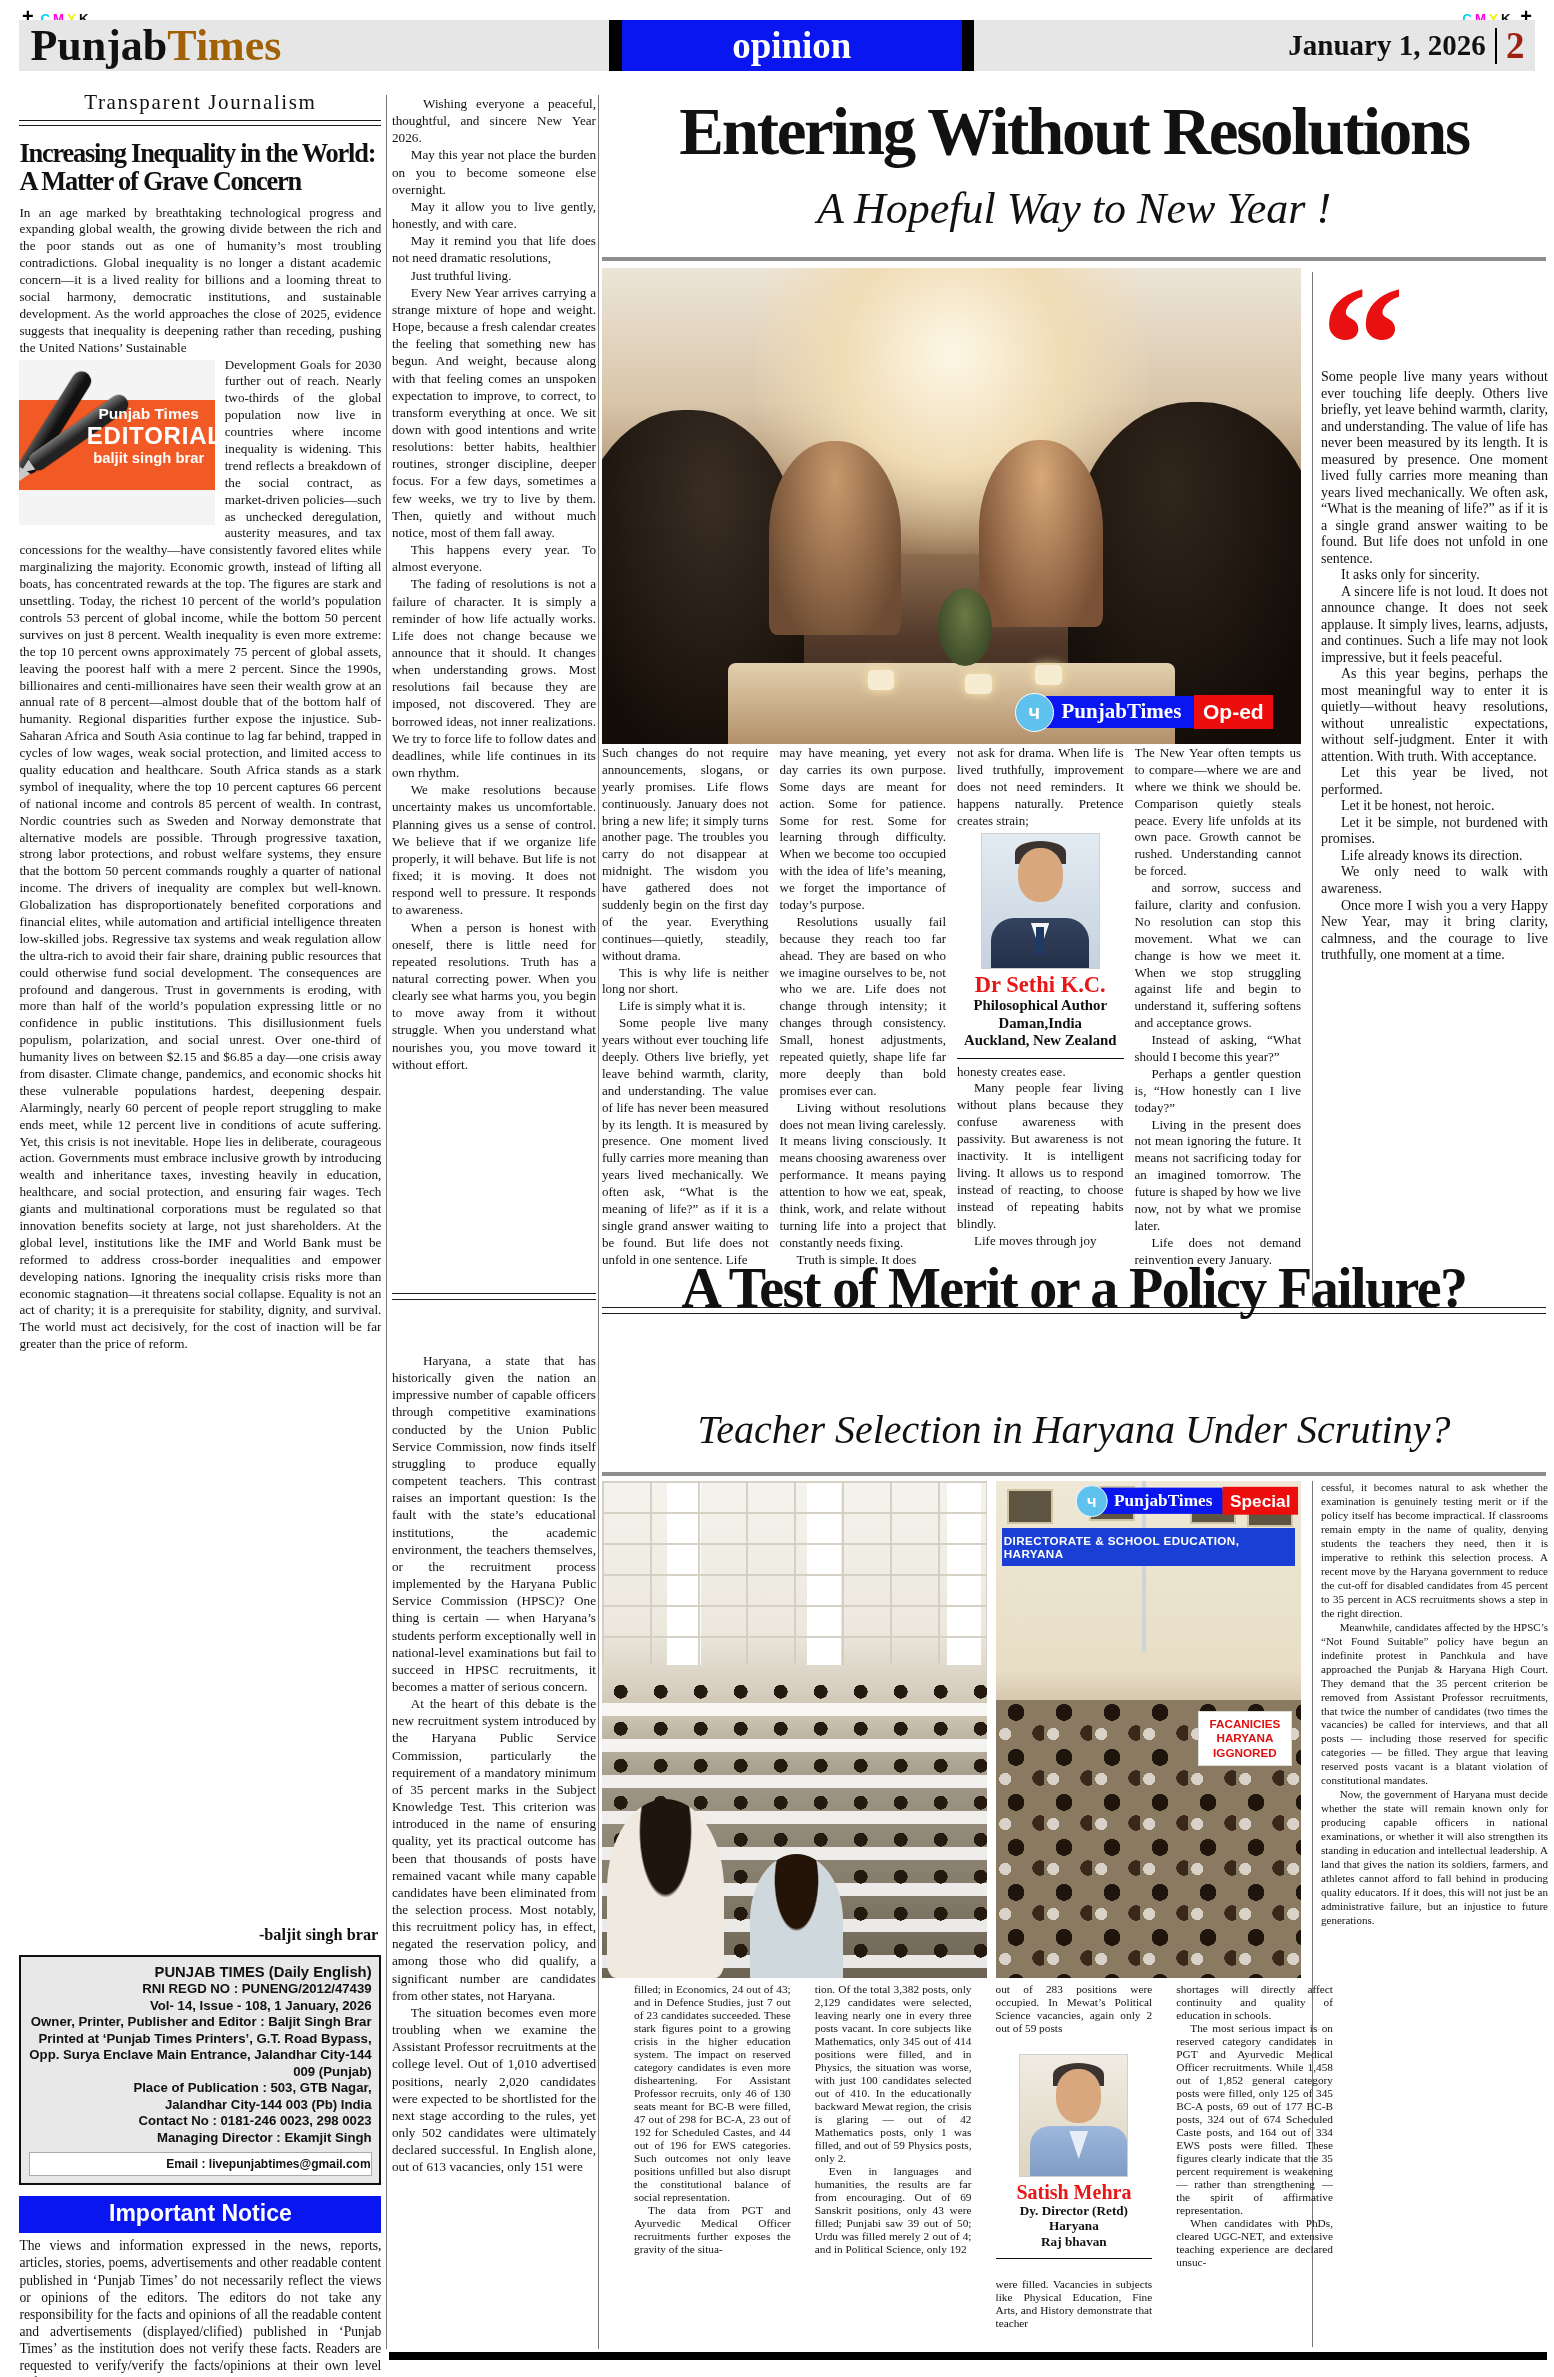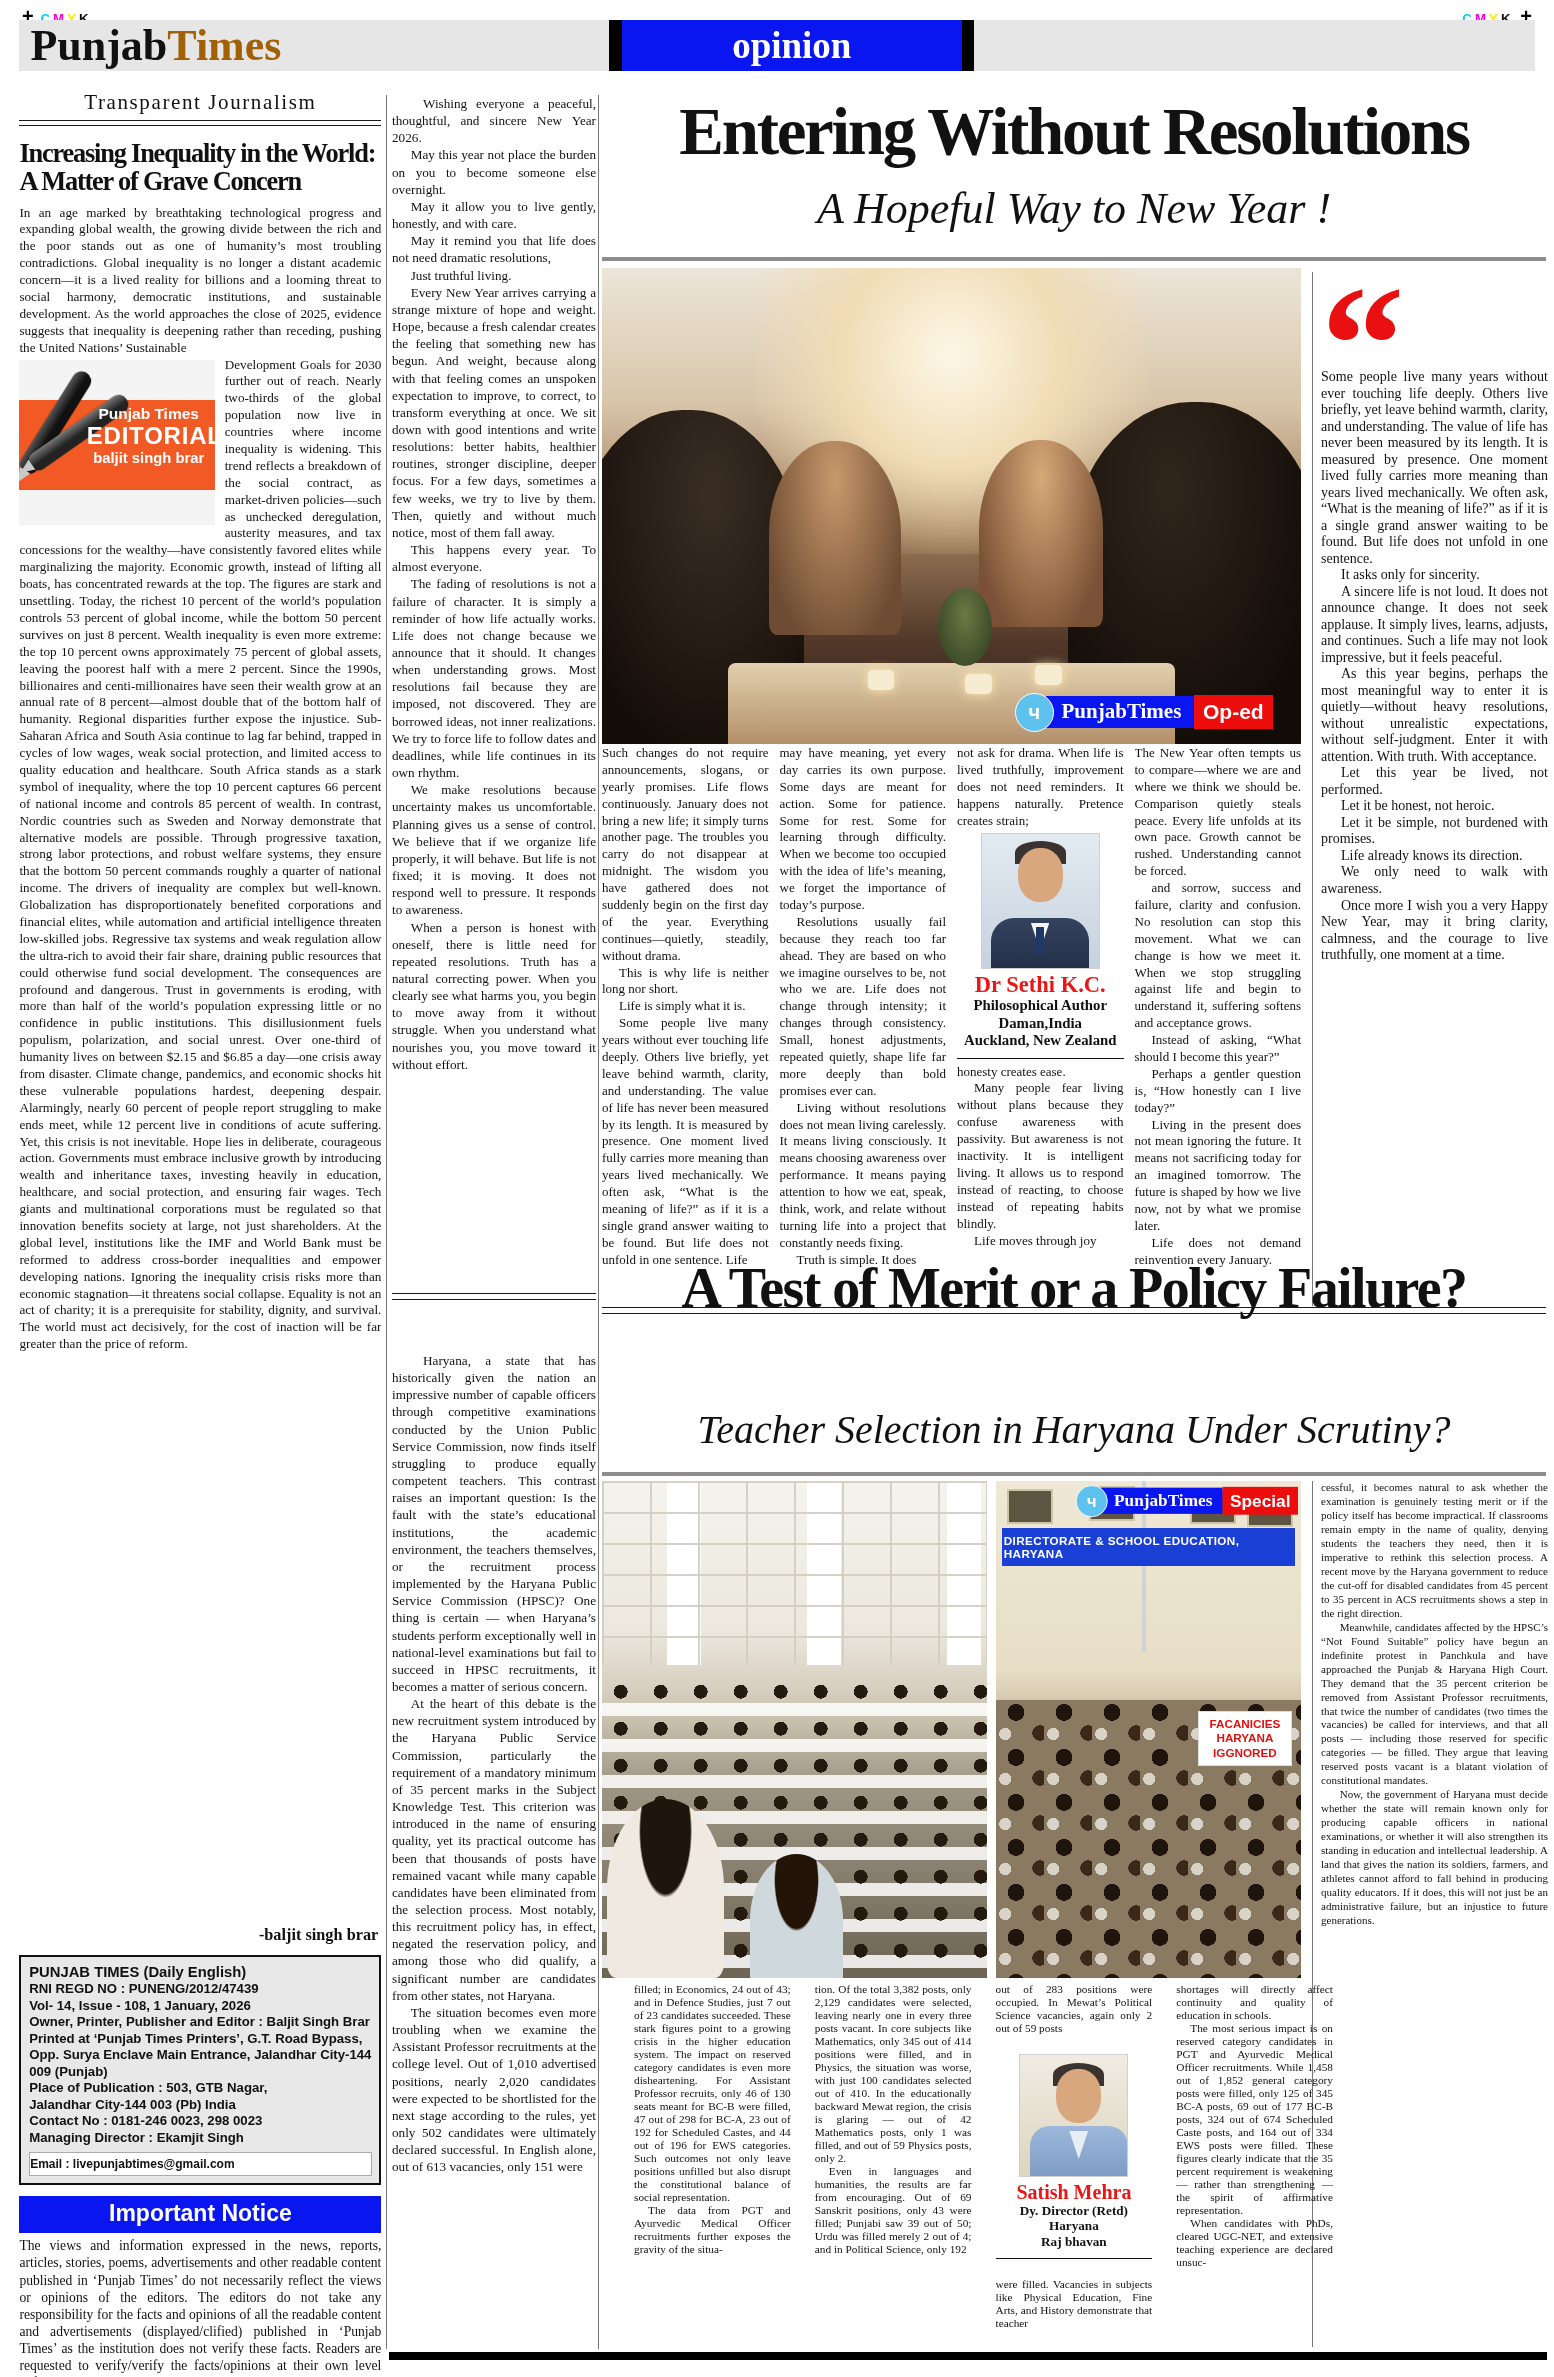--- a/index.html
+++ b/index.html
@@ -39,21 +39,21 @@
   .edtext .t1{font-weight:bold;font-size:15.5px;}
   .edtext .t2{font-weight:bold;font-size:24px;letter-spacing:0.8px;}
   .edtext .t3{font-weight:bold;font-size:14.8px;}
   .pen{position:absolute;width:18.7px;height:117px;border-radius:9.3px;background:linear-gradient(90deg,#555,#111 60%);
        box-shadow:0 0 0 0.8px #0003;}
   .pen.p1{left:26.4px;top:4.7px;transform:rotate(32deg);}
   .pen.p2{left:50px;top:14px;transform:rotate(55deg);background:linear-gradient(90deg,#777,#222 60%);}
   .pen .nib{position:absolute;bottom:-12.4px;left:3.1px;width:0;height:0;border-left:6.2px solid transparent;
             border-right:6.2px solid transparent;border-top:14px solid #c9c9c9;}
   .byline{text-align:right;font-weight:bold;font-size:16.3px;margin-top:4.7px;padding-right:3.1px;}
-  .imprint{margin-top:9.3px;border:2.3px solid #111;background:#e8e8e8;padding:6.2px 7.8px 7.8px;text-align:left;
+  .imprint{margin-top:9.3px;border:2.3px solid #111;background:#e8e8e8;padding:6.2px 7.8px 7.8px;text-align:right;
            font-family:"Liberation Sans",sans-serif;font-weight:bold;font-size:13.2px;line-height:1.25;}
   .imprint .title{font-size:14.8px;}
   .imprint .email{background:#fff;border:0.8px solid #aaa;margin-top:6.2px;padding:3.1px 0;font-size:12px;}
   .noticebar{margin-top:11px;background:#0a16ef;color:#fff;text-align:center;
              font:bold 23px "Liberation Sans",sans-serif;padding:3.9px 0 5.4px;}
   .noticebody{font-size:13.6px;line-height:1.26;text-align:justify;margin-top:4.7px;}
   
   .col2a{position:absolute;left:392px;top:95px;width:204px;height:1197px;overflow:hidden;
          font-size:13.2px;line-height:1.3;text-align:justify;}
   .col2a p,.colgen p{margin:0;text-indent:18.7px;}
@@ -183,20 +183,25 @@
 
   <div class="masthead">
     <div class="brand">
       <span class="b1">Punjab</span><span class="b2">Times</span>
     </div>
     <div class="hdr-black"></div>
     <div class="hdr-blue">
       <span>opinion</span>
     </div>
     <div class="hdr-black"></div>
+    <div class="hdr-right">
+      <span class="hdr-date">January 1, 2026</span>
+      <span class="hdr-sep"></span>
+      <span class="hdr-page">2</span>
+    </div>
   </div>
 
   <div class="vrule" style="left:386px;top:95px;height:2254px;"></div>
   <div class="vrule" style="left:598px;top:95px;height:2254px;"></div>
   <div class="vrule" style="left:1312px;top:272px;height:1034px;"></div>
   <div class="vrule" style="left:1312px;top:1481px;height:866px;"></div>
 
   <div class="leftcol">
     <div class="tagline">Transparent Journalism</div>
     <div class="rule2"></div>

